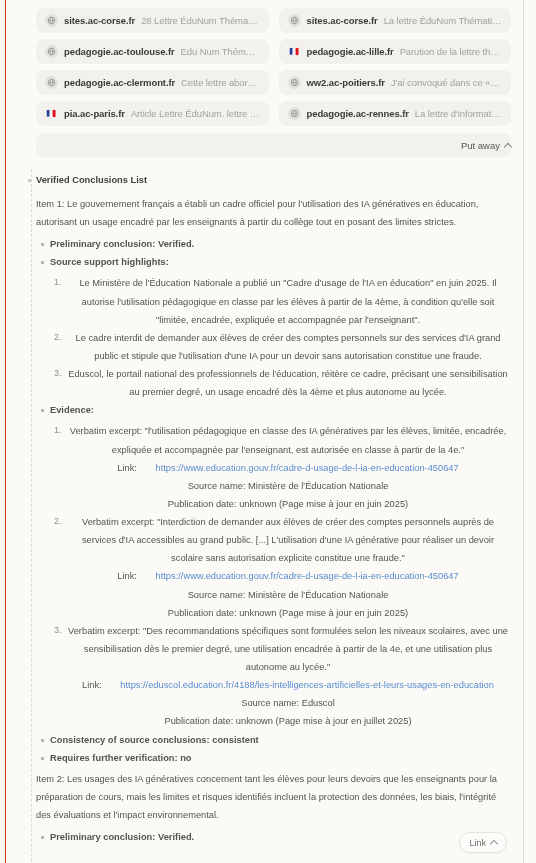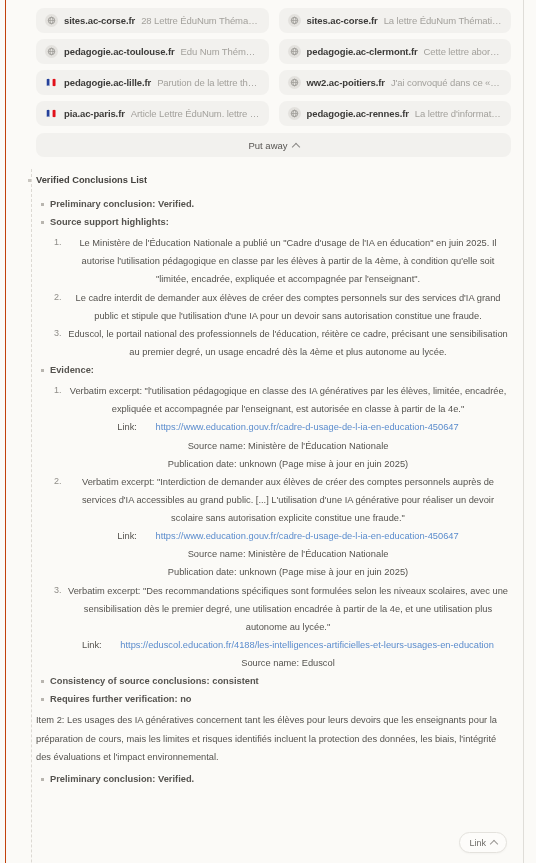--- a/index.html
+++ b/index.html
@@ -82,21 +82,21 @@
     letter-spacing: -0.1px;
   }
 
   .putaway {
     margin: 7px 12px 0 30px;
     height: 24px;
     background: #f2f1ee;
     border-radius: 8px;
     display: flex;
     align-items: center;
-    justify-content: center;
+    justify-content: flex-end;
     gap: 5px;
     font-size: 9.5px;
     color: #585653;
     cursor: pointer;
   }
   .caret-up {
     display: inline-block;
     width: 6px; height: 6px;
     border-left: 1.1px solid #8b8986;
     border-top: 1.1px solid #8b8986;
@@ -249,51 +249,51 @@
               <circle cx="6" cy="6" r="4.3" fill="none" stroke="#8f8d88" stroke-width="1"></circle>
               <ellipse cx="6" cy="6" rx="1.9" ry="4.3" fill="none" stroke="#8f8d88" stroke-width="0.8"></ellipse>
               <line x1="1.7" y1="6" x2="10.3" y2="6" stroke="#8f8d88" stroke-width="0.8"></line>
             </svg>
           </span>
         <span class="src-domain">pedagogie.ac-toulouse.fr</span>
         <span class="src-title">Edu Num Thématiq...</span>
       </div>
 
       <div class="source-card">
-        <span class="src-ico globe">
-            <svg width="9" height="9" viewBox="0 0 12 12">
-              <circle cx="6" cy="6" r="4.3" fill="none" stroke="#8f8d88" stroke-width="1"></circle>
-              <ellipse cx="6" cy="6" rx="1.9" ry="4.3" fill="none" stroke="#8f8d88" stroke-width="0.8"></ellipse>
-              <line x1="1.7" y1="6" x2="10.3" y2="6" stroke="#8f8d88" stroke-width="0.8"></line>
-            </svg>
-          </span>
-        <span class="src-domain">pedagogie.ac-clermont.fr</span>
-        <span class="src-title">Cette lettre abord...</span>
-      </div>
-
-      <div class="source-card">
         <span class="src-ico flag">
             <svg width="11" height="9" viewBox="0 0 15 11">
               <path d="M1 1 Q3 0 5 1 L5 10 Q3 9 1 10 Z" fill="#24409a"></path>
               <path d="M5 1 Q7 2 9 1 L9 10 Q7 11 5 10 Z" fill="#f4f4f4"></path>
               <path d="M9 1 Q11 0 13 1 L13 10 Q11 11 9 10 Z" fill="#e1111a"></path>
             </svg>
           </span>
         <span class="src-domain">pedagogie.ac-lille.fr</span>
         <span class="src-title">Parution de la lettre thé...</span>
       </div>
 
       <div class="source-card">
         <span class="src-ico globe">
             <svg width="9" height="9" viewBox="0 0 12 12">
               <circle cx="6" cy="6" r="4.3" fill="none" stroke="#8f8d88" stroke-width="1"></circle>
               <ellipse cx="6" cy="6" rx="1.9" ry="4.3" fill="none" stroke="#8f8d88" stroke-width="0.8"></ellipse>
               <line x1="1.7" y1="6" x2="10.3" y2="6" stroke="#8f8d88" stroke-width="0.8"></line>
             </svg>
           </span>
+        <span class="src-domain">pedagogie.ac-clermont.fr</span>
+        <span class="src-title">Cette lettre abord...</span>
+      </div>
+
+      <div class="source-card">
+        <span class="src-ico globe">
+            <svg width="9" height="9" viewBox="0 0 12 12">
+              <circle cx="6" cy="6" r="4.3" fill="none" stroke="#8f8d88" stroke-width="1"></circle>
+              <ellipse cx="6" cy="6" rx="1.9" ry="4.3" fill="none" stroke="#8f8d88" stroke-width="0.8"></ellipse>
+              <line x1="1.7" y1="6" x2="10.3" y2="6" stroke="#8f8d88" stroke-width="0.8"></line>
+            </svg>
+          </span>
         <span class="src-domain">ww2.ac-poitiers.fr</span>
         <span class="src-title">J'ai convoqué dans ce « p...</span>
       </div>
 
       <div class="source-card">
         <span class="src-ico flag">
             <svg width="11" height="9" viewBox="0 0 15 11">
               <path d="M1 1 Q3 0 5 1 L5 10 Q3 9 1 10 Z" fill="#24409a"></path>
               <path d="M5 1 Q7 2 9 1 L9 10 Q7 11 5 10 Z" fill="#f4f4f4"></path>
               <path d="M9 1 Q11 0 13 1 L13 10 Q11 11 9 10 Z" fill="#e1111a"></path>
@@ -320,20 +320,21 @@
 
   <div class="putaway">
     <span>Put away</span>
     <span class="caret-up"></span>
   </div>
 
   <div class="answer">
 
     <div class="blk-title">Verified Conclusions List</div>
 
+    <p class="para">Item 1: Le gouvernement français a établi un cadre officiel pour l'utilisation des IA génératives en éducation, autorisant un usage encadré par les enseignants à partir du collège tout en posant des limites strictes.</p>
 
     <ul class="lvl1">
       <li>Preliminary conclusion: Verified.</li>
       <li>Source support highlights:</li>
     </ul>
 
     <ol class="lvl2">
       <li>Le Ministère de l'Éducation Nationale a publié un "Cadre d'usage de l'IA en éducation" en juin 2025. Il autorise l'utilisation pédagogique en classe par les élèves à partir de la 4ème, à condition qu'elle soit "limitée, encadrée, expliquée et accompagnée par l'enseignant".</li>
       <li>Le cadre interdit de demander aux élèves de créer des comptes personnels sur des services d'IA grand public et stipule que l'utilisation d'une IA pour un devoir sans autorisation constitue une fraude.</li>
       <li>Eduscol, le portail national des professionnels de l'éducation, réitère ce cadre, précisant une sensibilisation au premier degré, un usage encadré dès la 4ème et plus autonome au lycée.</li>
@@ -353,20 +354,21 @@
       <li>
         <span class="ev-line">Verbatim excerpt: "Interdiction de demander aux élèves de créer des comptes personnels auprès de services d'IA accessibles au grand public. [...] L'utilisation d'une IA générative pour réaliser un devoir scolaire sans autorisation explicite constitue une fraude."</span>
         <span class="ev-line"><span class="meta">Link:</span> <a class="link" href="#">https://www.education.gouv.fr/cadre-d-usage-de-l-ia-en-education-450647</a></span>
         <span class="ev-line">Source name: Ministère de l'Éducation Nationale</span>
         <span class="ev-line">Publication date: unknown (Page mise à jour en juin 2025)</span>
       </li>
       <li>
         <span class="ev-line">Verbatim excerpt: "Des recommandations spécifiques sont formulées selon les niveaux scolaires, avec une sensibilisation dès le premier degré, une utilisation encadrée à partir de la 4e, et une utilisation plus autonome au lycée."</span>
         <span class="ev-line"><span class="meta">Link:</span> <a class="link" href="#">https://eduscol.education.fr/4188/les-intelligences-artificielles-et-leurs-usages-en-education</a></span>
         <span class="ev-line">Source name: Eduscol</span>
+        <span class="ev-line">Publication date: unknown (Page mise à jour en juillet 2025)</span>
       </li>
     </ol>
 
     <ul class="lvl1">
       <li>Consistency of source conclusions: consistent</li>
       <li>Requires further verification: no</li>
     </ul>
 
     <p class="para">Item 2: Les usages des IA génératives concernent tant les élèves pour leurs devoirs que les enseignants pour la préparation de cours, mais les limites et risques identifiés incluent la protection des données, les biais, l'intégrité des évaluations et l'impact environnemental.</p>
 

